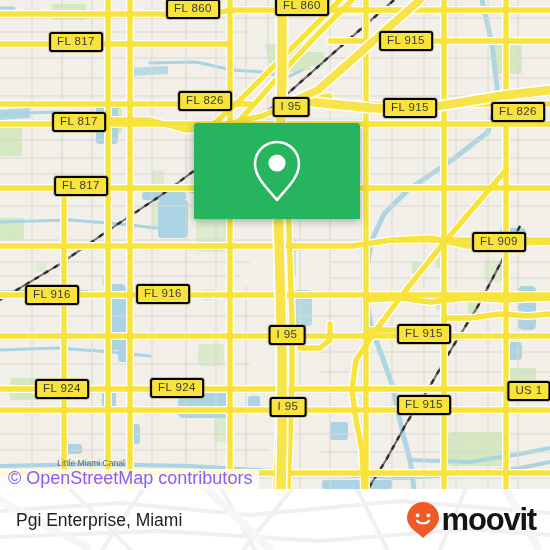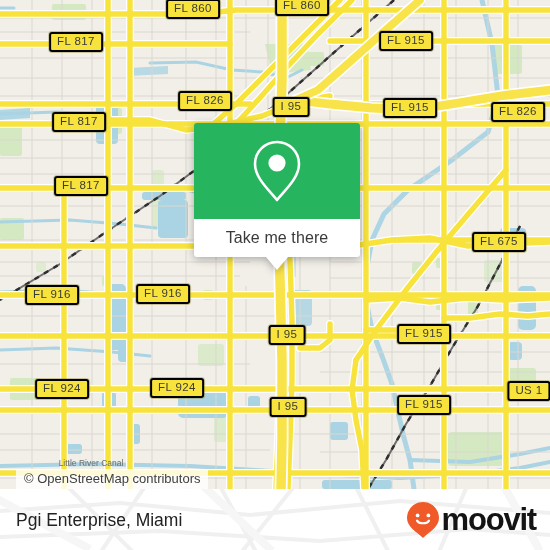--- a/index.html
+++ b/index.html
@@ -61,23 +61,23 @@
     transform:translate(-50%,-50%);
   }
   .maplabel{
     position:absolute;z-index:28;
     font-size:8.5px;color:#6b6b6b;white-space:nowrap;
     transform:translate(-50%,-50%);
   }
 
   
   #attrib{
-    position:absolute;left:16px;bottom:0;z-index:50;
+    position:absolute;left:0;bottom:0;z-index:50;
     background:rgba(255,255,255,.80);
-    font-size:13px;color:#404040;
+    font-size:18px;color:#8b5cf6;
     padding:2px 7px 3px 8px;
     line-height:15px;
   }
 
   
   #footer{
     position:absolute;left:0;top:489px;width:550px;height:61px;
     background:#ffffff;overflow:hidden;
   }
   #footer-watermark{position:absolute;left:0;top:0;width:550px;height:61px;}
@@ -296,49 +296,45 @@
       </g>
     </svg>
 
     <div id="popup">
       <div id="popup-head">
         <svg width="56" height="66" viewBox="0 0 56 66">
           <path d="M28 4 C15.8 4 6 13.8 6 26 C6 40 20 52 28 62 C36 52 50 40 50 26 C50 13.8 40.2 4 28 4 Z" fill="none" stroke="#ffffff" stroke-width="2.6" stroke-linejoin="round"></path>
           <circle cx="28" cy="25" r="8.6" fill="#ffffff"></circle>
         </svg>
       </div>
-      <div id="popup-foot">
-        <span id="popup-foot-label">Take me there</span>
-        <span id="popup-tail"></span>
-      </div>
     </div>
 
     <div id="shield-host">
         <div class="shield" style="left: 193px; top: 9px;">FL 860</div>
         <div class="shield" style="left: 302px; top: 6px;">FL 860</div>
         <div class="shield" style="left: 76px; top: 42px;">FL 817</div>
         <div class="shield" style="left: 406px; top: 41px;">FL 915</div>
         <div class="shield" style="left: 205px; top: 101px;">FL 826</div>
         <div class="shield" style="left: 291px; top: 107px;">I 95</div>
         <div class="shield" style="left: 410px; top: 108px;">FL 915</div>
         <div class="shield" style="left: 518px; top: 112px;">FL 826</div>
         <div class="shield" style="left: 79px; top: 122px;">FL 817</div>
         <div class="shield" style="left: 81px; top: 186px;">FL 817</div>
-        <div class="shield" style="left: 499px; top: 242px;">FL 675</div>
+        <div class="shield" style="left: 499px; top: 242px;">FL 909</div>
         <div class="shield" style="left: 52px; top: 295px;">FL 916</div>
         <div class="shield" style="left: 163px; top: 294px;">FL 916</div>
         <div class="shield" style="left: 287px; top: 335px;">I 95</div>
         <div class="shield" style="left: 424px; top: 334px;">FL 915</div>
         <div class="shield" style="left: 62px; top: 389px;">FL 924</div>
         <div class="shield" style="left: 177px; top: 388px;">FL 924</div>
         <div class="shield" style="left: 288px; top: 407px;">I 95</div>
         <div class="shield" style="left: 424px; top: 405px;">FL 915</div>
         <div class="shield" style="left: 529px; top: 391px;">US 1</div>
         <div class="shield" style="left: 399px; top: 473px; margin-top: 48px;">FL 932</div>
-        <div class="maplabel" style="left: 91px; top: 463px;">Little River Canal</div>
+        <div class="maplabel" style="left: 91px; top: 463px;">Little Miami Canal</div>
       </div>
 
     <div id="attrib">© OpenStreetMap contributors</div>
   </div>
 
   <div id="footer">
     <svg id="footer-watermark" viewBox="0 0 550 61" preserveAspectRatio="none">
       <rect x="0" y="0" width="550" height="61" fill="#ffffff"></rect>
       <g stroke="#f0f0f0" stroke-width="4" fill="none">
         <path d="M60 -10 L140 70"></path>

